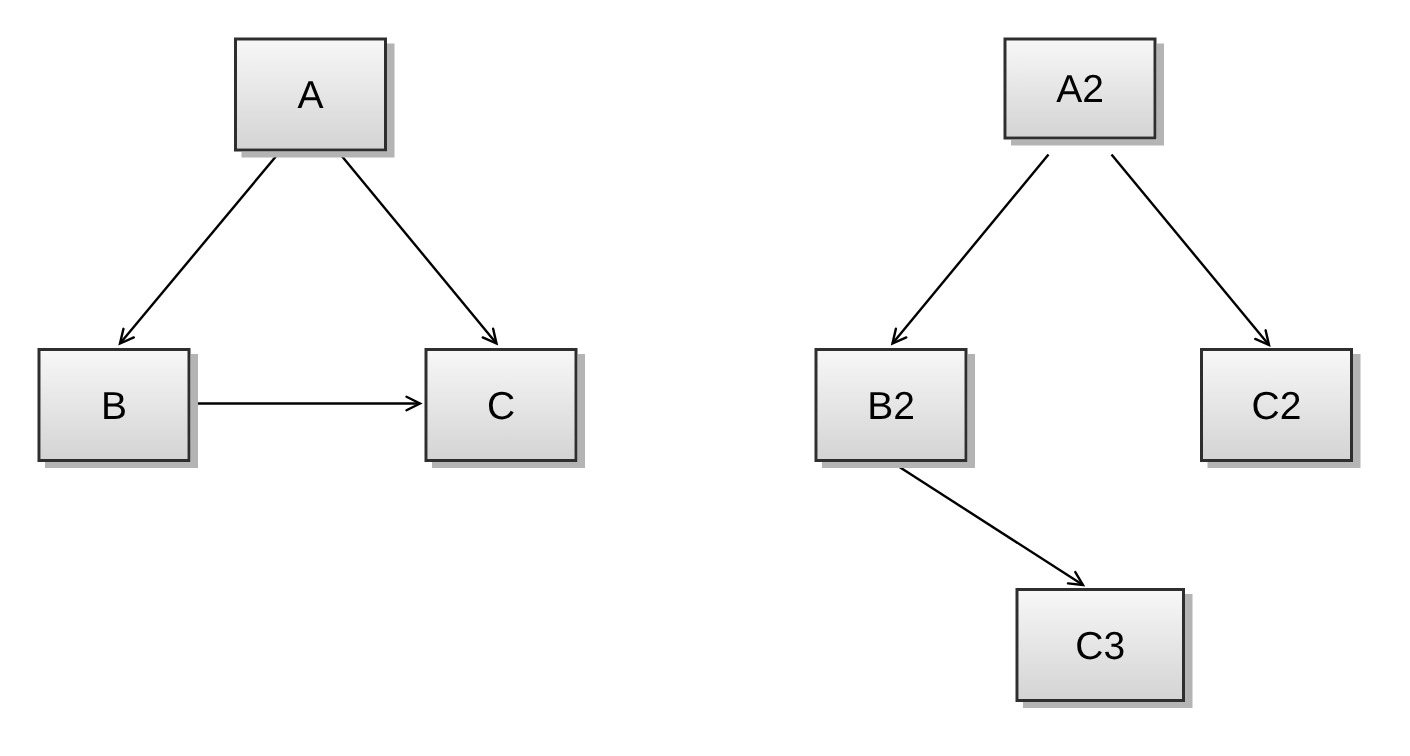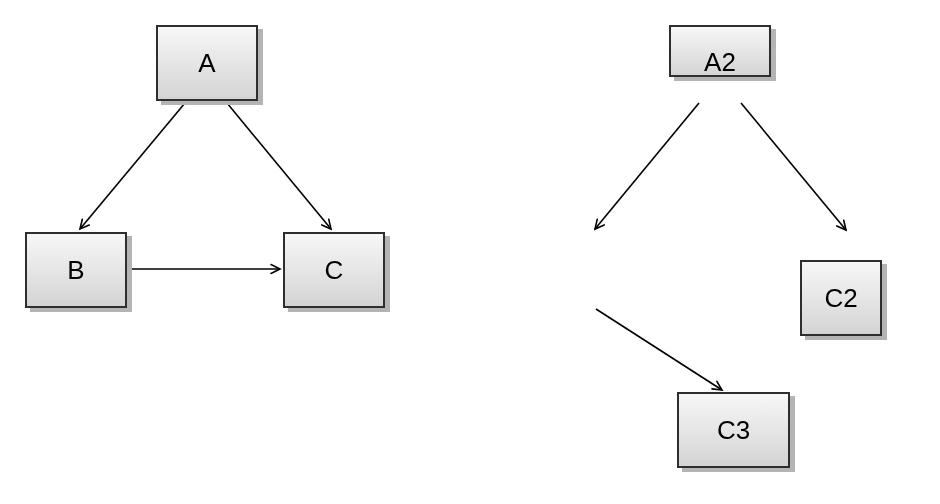--- a/index.html
+++ b/index.html
@@ -65,22 +65,25 @@
 
 <div class="node" style="left: 156px; top: 25px; width: 102px; height: 76px;">
       <span class="node-label">A</span>
     </div>
     <div class="node" style="left: 25px; top: 232px; width: 102px; height: 76px;">
       <span class="node-label">B</span>
     </div>
     <div class="node" style="left: 283px; top: 232px; width: 102px; height: 76px;">
       <span class="node-label">C</span>
     </div>
-    <div class="node" style="left: 669px; top: 25px; width: 102px; height: 52px; align-items: flex-end;">
+    <div class="node" style="left: 669px; top: 25px; width: 102px; height: 68px;">
       <span class="node-label">A2</span>
     </div>
-    <div class="node" style="left: 800px; top: 232px; width: 82px; height: 76px; margin-top: 28px;">
+    <div class="node" style="left: 543px; top: 232px; width: 102px; height: 76px;">
+      <span class="node-label">B2</span>
+    </div>
+    <div class="node" style="left: 800px; top: 232px; width: 102px; height: 76px;">
       <span class="node-label">C2</span>
     </div>
     <div class="node" style="left: 677px; top: 392px; width: 113px; height: 76px;">
       <span class="node-label">C3</span>
     </div>
   </div>
 
 </body></html>

